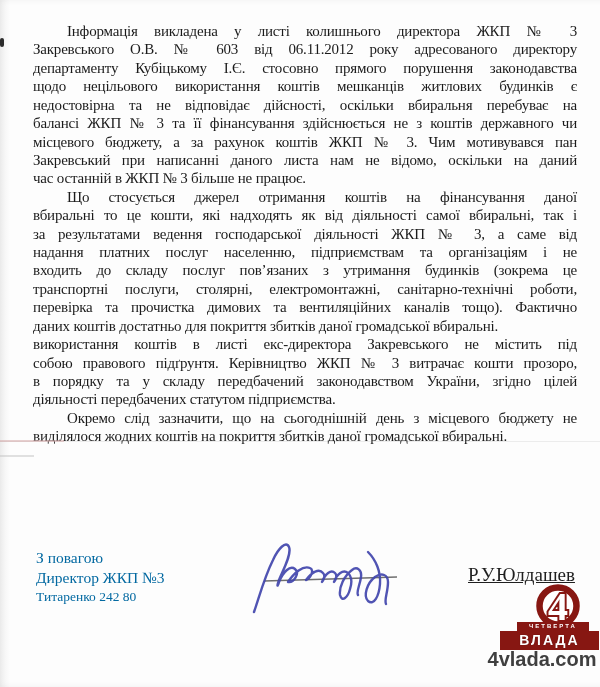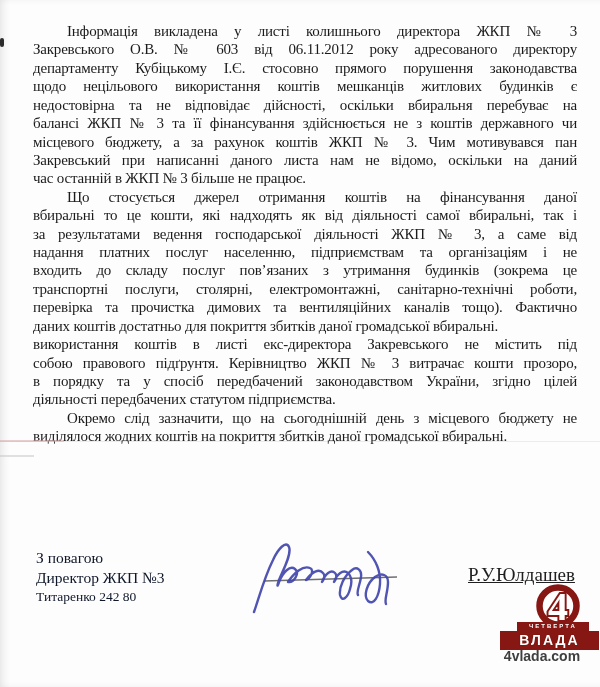--- a/index.html
+++ b/index.html
@@ -22,21 +22,21 @@
     position:absolute;left:33px;top:22px;width:544px;
     font-size:15px;line-height:18.42px;letter-spacing:-0.2px;
     color:#1b1b1b;
   }
   .line{text-align:justify;text-align-last:justify;}
   .line.last{text-align-last:left;}
   .line.first{text-indent:34px;}
 
   .sig-block{
     position:absolute;left:36px;top:548px;
-    font-size:15.5px;line-height:19.5px;color:#0f172a;
+    font-size:15.5px;line-height:19.5px;color:#0369a1;
   }
   .sig-contact{font-size:13.5px;}
 
   .sig-name{
     position:absolute;left:468px;top:564px;
     font-size:19px;color:#1f1f1f;text-decoration:underline;
   }
 
   .signature-svg{position:absolute;left:240px;top:526px;}
   .logo-circle{position:absolute;left:533px;top:582px;}
@@ -50,21 +50,21 @@
   .logo-vlada{
     position:absolute;left:500px;top:631px;width:99px;height:19px;
     background:var(--logo-red,#871712);color:#fff;
     font-family:"Liberation Sans",sans-serif;font-weight:bold;
     font-size:14px;line-height:19px;text-align:center;letter-spacing:2px;
     text-shadow:0 0 1px rgba(0,0,0,0.4);
   }
   .logo-site{
     position:absolute;left:486px;top:648px;width:112px;
     font-family:"Liberation Sans",sans-serif;font-weight:bold;
-    font-size:14px;color:var(--site-color,#3f3f3f);letter-spacing:0;
+    font-size:20px;color:var(--site-color,#3f3f3f);letter-spacing:0;
     text-align:center;
   }
 
   
   .speck{position:absolute;left:0px;top:38px;width:4px;height:9px;background:#2b2b2b;border-radius:2px;}
   .scanline-a{position:absolute;left:0;top:440px;width:64px;height:2px;background:rgba(211,168,168,0.55);}
   .scanline-b{position:absolute;left:0;top:455px;width:34px;height:2px;background:rgba(195,195,195,0.5);}
   .scanline-c{position:absolute;left:0;top:441px;width:600px;height:1px;background:rgba(160,160,160,0.18);}
 </style>
 </head>
@@ -85,21 +85,21 @@
       <div class="line first">Що стосується джерел отримання коштів на фінансування даної</div>
       <div class="line">вбиральні то це кошти, які надходять як від діяльності самої вбиральні, так і</div>
       <div class="line">за результатами ведення господарської діяльності ЖКП № 3, а саме від</div>
       <div class="line">надання платних послуг населенню, підприємствам та організаціям і не</div>
       <div class="line">входить до складу послуг пов’язаних з утримання будинків (зокрема це</div>
       <div class="line">транспортні послуги, столярні, електромонтажні, санітарно-технічні роботи,</div>
       <div class="line">перевірка та прочистка димових та вентиляційних каналів тощо). Фактично</div>
       <div class="line last">даних коштів достатньо для покриття збитків даної громадської вбиральні.</div>
       <div class="line">використання коштів в листі екс-директора Закревського не містить під</div>
       <div class="line">собою правового підґрунтя. Керівництво ЖКП № 3 витрачає кошти прозоро,</div>
-      <div class="line">в порядку та у спосіб передбачений законодавством України, згідно цілей</div>
+      <div class="line">в порядку та у складу передбачений законодавством України, згідно цілей</div>
       <div class="line last">діяльності передбачених статутом підприємства.</div>
       <div class="line first">Окремо слід зазначити, що на сьогоднішній день з місцевого бюджету не</div>
       <div class="line last">виділялося жодних коштів на покриття збитків даної громадської вбиральні.</div>
     </div>
 
   <div class="sig-block">
     <div>З повагою</div>
     <div>Директор ЖКП №3</div>
     <div class="sig-contact">Титаренко 242 80</div>
   </div>

